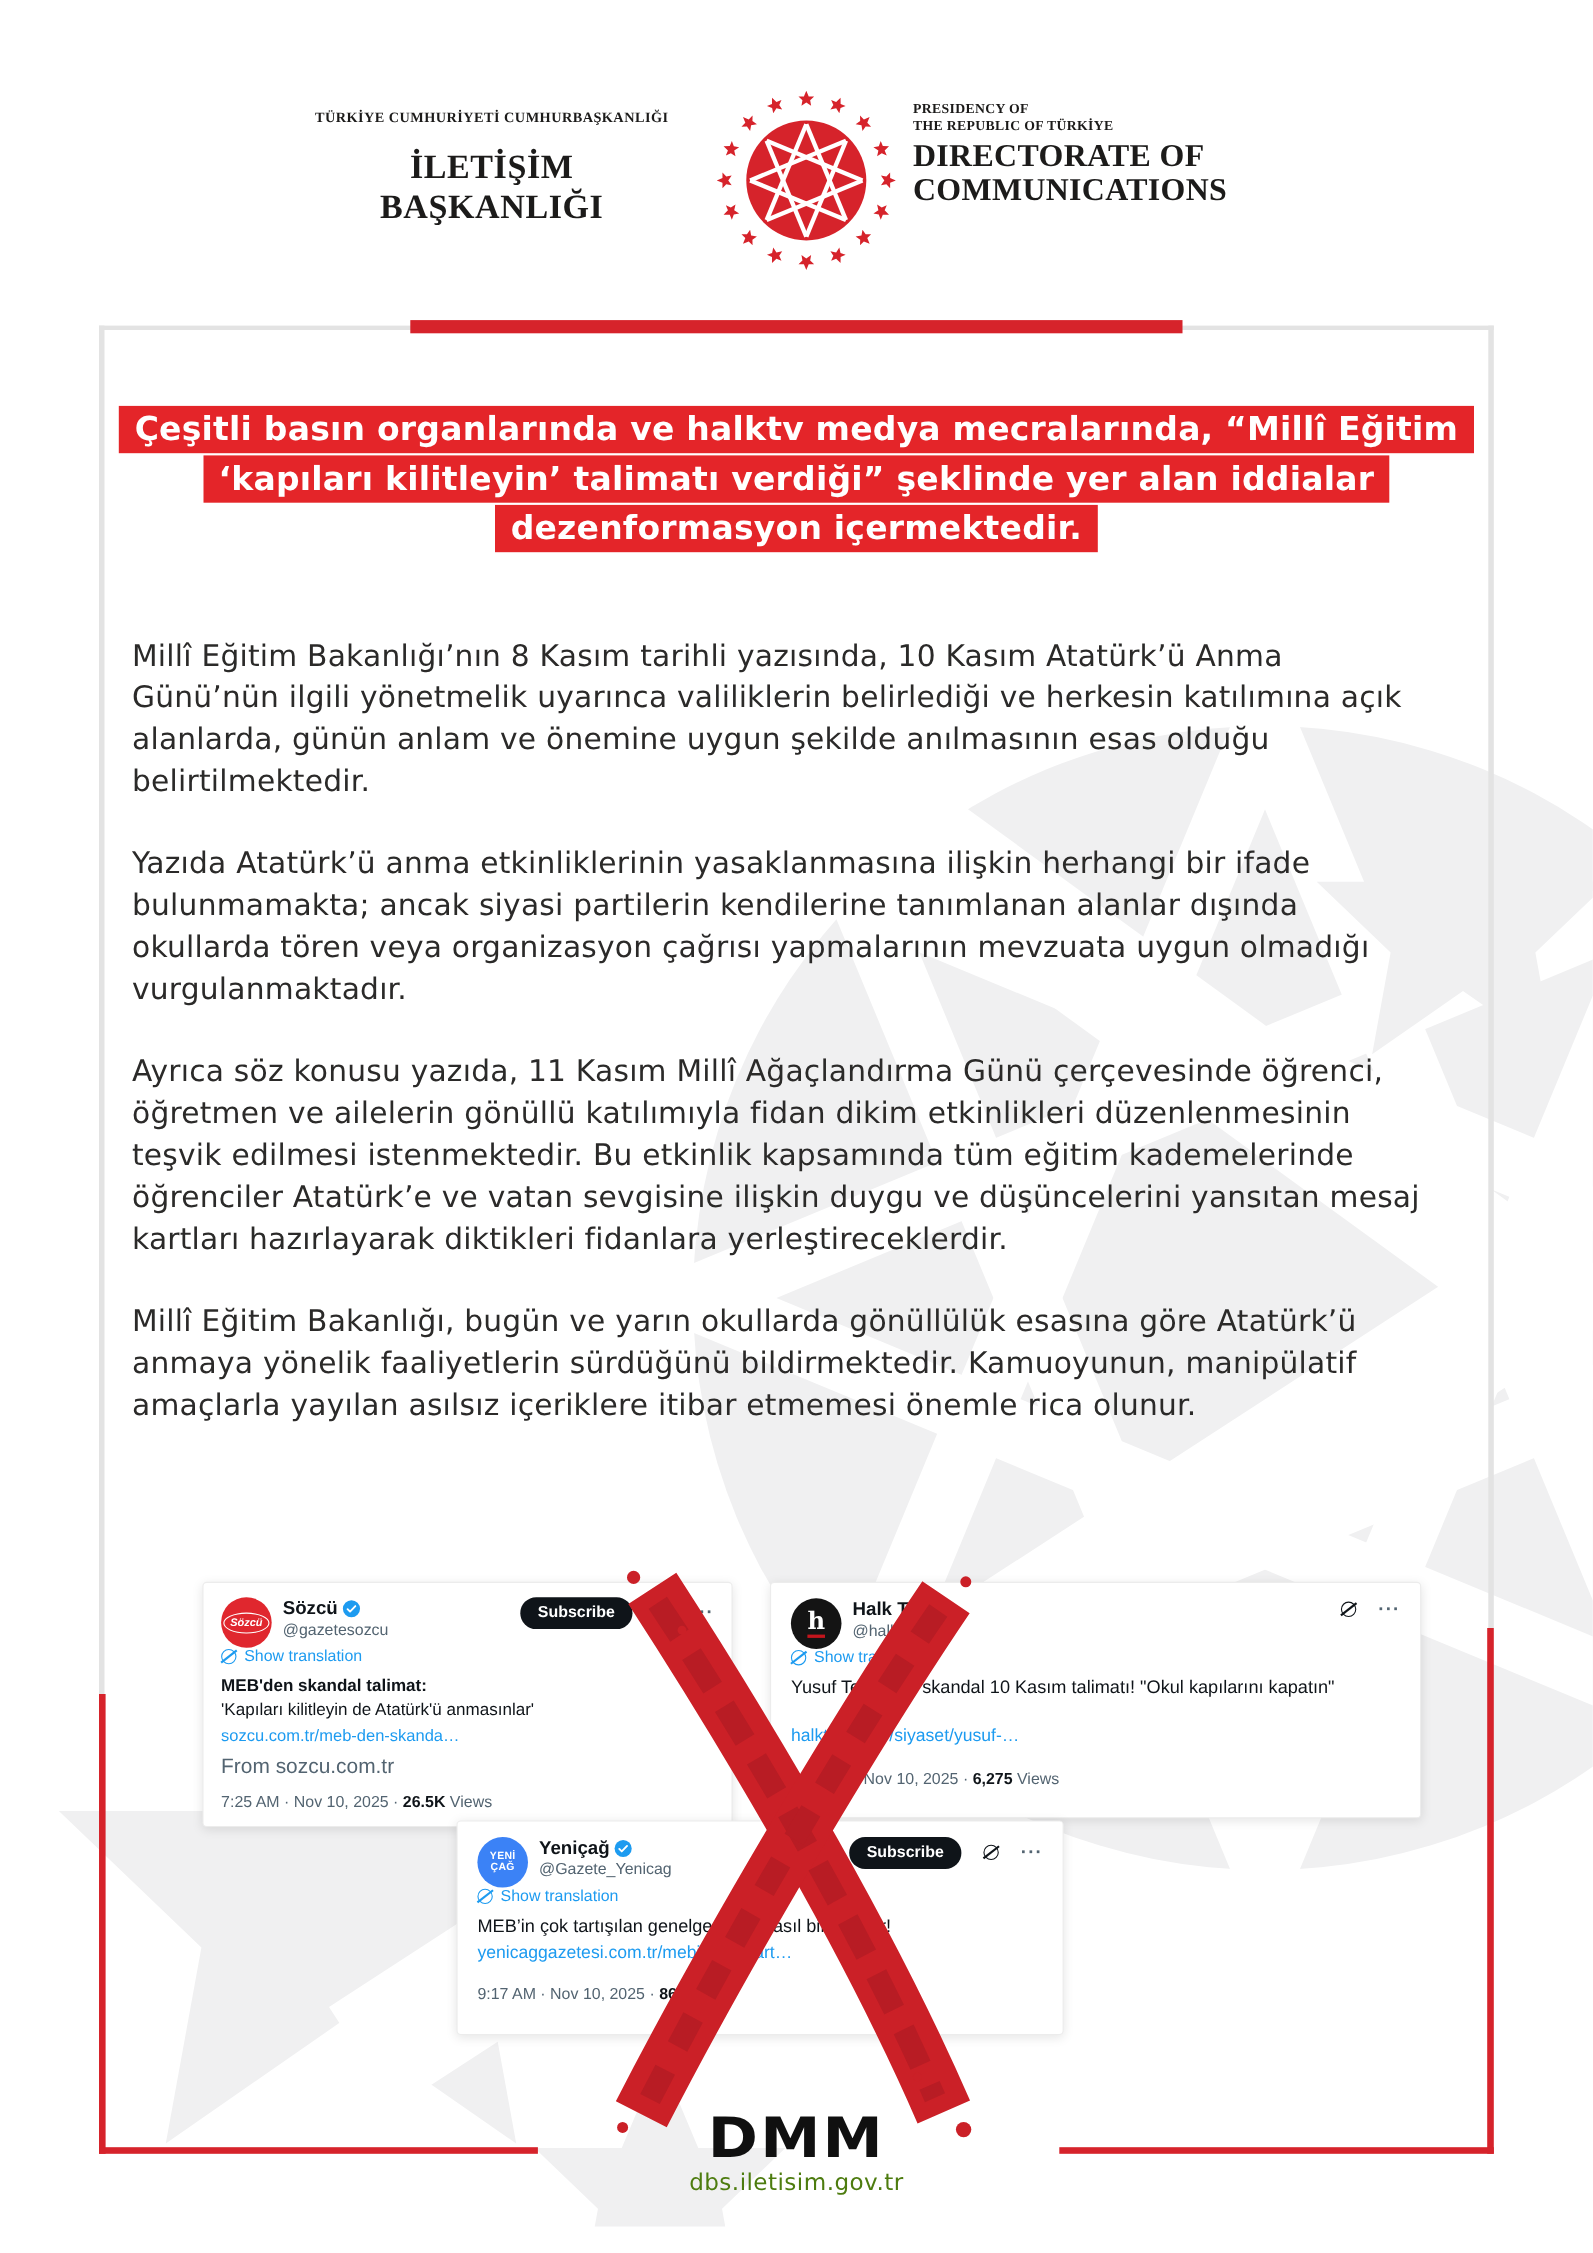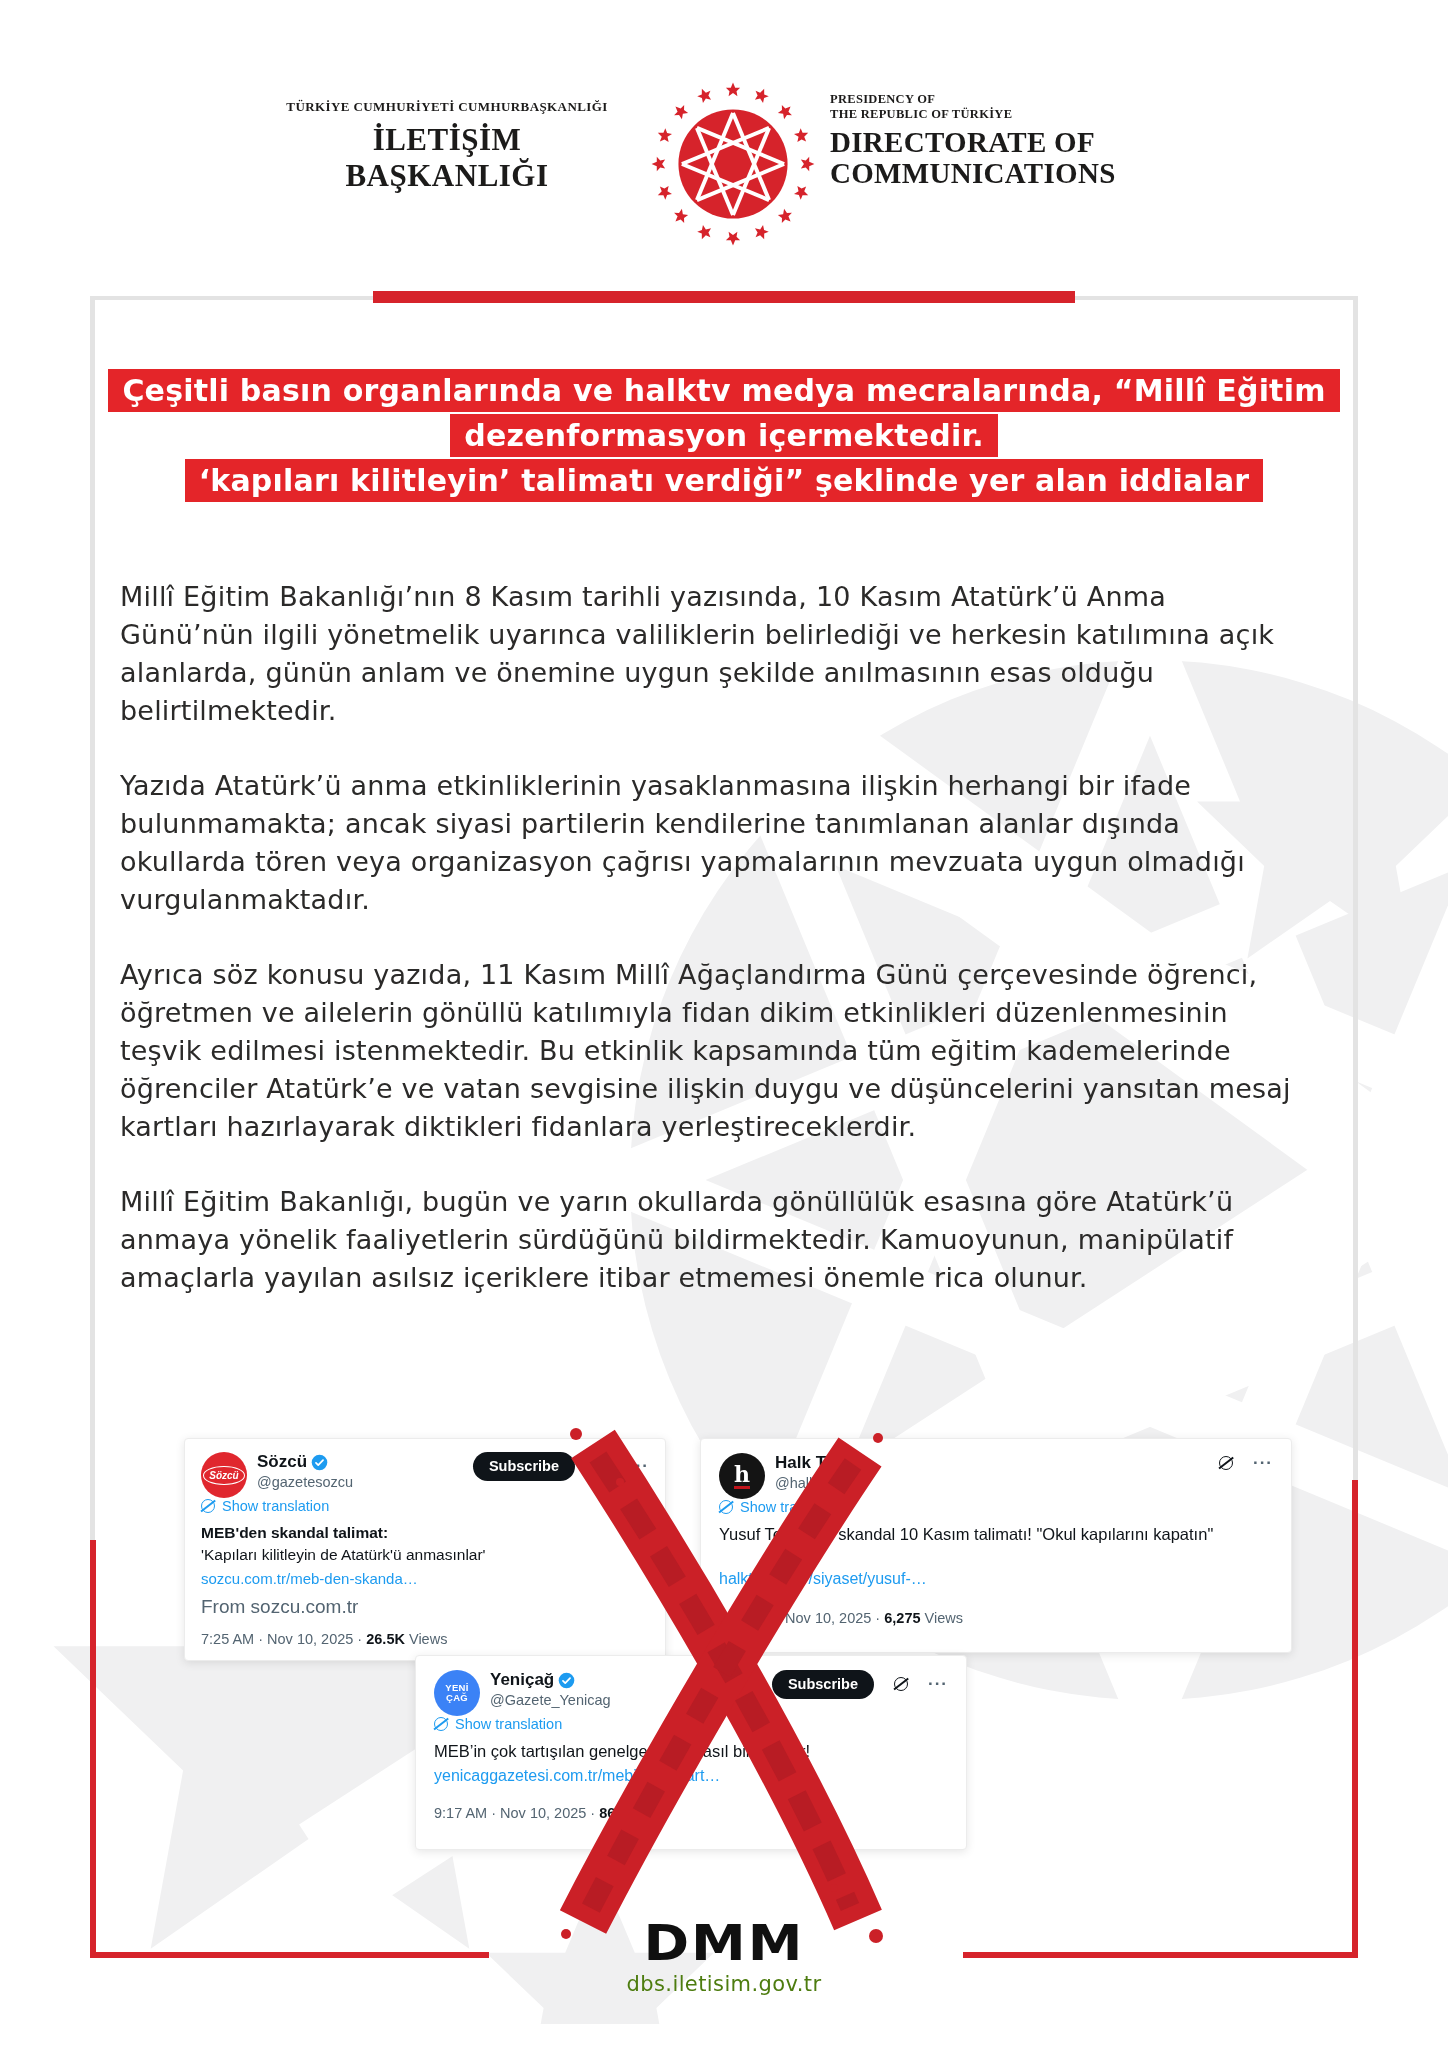--- a/index.html
+++ b/index.html
@@ -10,21 +10,21 @@
   *{margin:0;padding:0;box-sizing:border-box;}
   body{background:#fff;}
   .page{position:relative;width:1448px;height:2024px;background:#fff;overflow:hidden;
         font-family:"DejaVu Sans","Liberation Sans",sans-serif;color:var(--text-dark);}
   
   .watermark{position:absolute;left:0;top:0;z-index:0;}
   
   .hdr-left{position:absolute;left:278px;top:99px;width:338px;text-align:center;z-index:2;
             font-family:"Liberation Serif","DejaVu Serif",serif;color:#1c1b1a;}
   .hdr-left .small{font-size:13px;font-weight:700;letter-spacing:.4px;}
-  .hdr-left .big{font-size:31px;font-weight:700;letter-spacing:.5px;margin-top:7px;}
+  .hdr-left .big{font-size:31px;font-weight:700;letter-spacing:.5px;margin-top:19px;}
   .hdr-right{position:absolute;left:830px;top:92px;z-index:2;
              font-family:"Liberation Serif","DejaVu Serif",serif;color:#1c1b1a;}
   .hdr-right .small{font-size:12.5px;font-weight:700;letter-spacing:.3px;line-height:15px;}
   .hdr-right .big{font-size:29px;font-weight:700;line-height:31px;letter-spacing:.3px;margin-top:5px;}
   .emblem{position:absolute;left:645px;top:76px;z-index:2;}
   
   .card{position:absolute;left:90px;top:296px;width:1268px;height:1662px;z-index:1;}
   .b-top-gray{position:absolute;left:0;top:0;width:100%;height:4px;background:var(--border-gray);}
   .b-top-red{position:absolute;left:283px;top:-5px;width:702px;height:12px;background:var(--accent-red);}
   .b-left-gray{position:absolute;left:0;top:0;width:5px;height:1244px;background:var(--border-gray);}
@@ -177,22 +177,22 @@
     <div class="b-left-gray"></div>
     <div class="b-left-red"></div>
     <div class="b-right-gray"></div>
     <div class="b-right-red"></div>
     <div class="b-bot-left"></div>
     <div class="b-bot-right"></div>
   </div>
 
   <div class="claim">
     <span>Çeşitli basın organlarında ve halktv medya mecralarında, “Millî Eğitim</span>
+    <span>‘kapıları kilitleyin’ talimatı verdiği” şeklinde yer alan iddialar</span>
     <span>dezenformasyon içermektedir.</span>
-    <span>‘kapıları kilitleyin’ talimatı verdiği” şeklinde yer alan iddialar</span>
   </div>
 
   <div class="bodytext">
     <p>Millî Eğitim Bakanlığı’nın 8 Kasım tarihli yazısında, 10 Kasım Atatürk’ü Anma Günü’nün ilgili yönetmelik uyarınca valiliklerin belirlediği ve herkesin katılımına açık alanlarda, günün anlam ve önemine uygun şekilde anılmasının esas olduğu belirtilmektedir.</p>
     <p>Yazıda Atatürk’ü anma etkinliklerinin yasaklanmasına ilişkin herhangi bir ifade bulunmamakta; ancak siyasi partilerin kendilerine tanımlanan alanlar dışında okullarda tören veya organizasyon çağrısı yapmalarının mevzuata uygun olmadığı vurgulanmaktadır.</p>
     <p>Ayrıca söz konusu yazıda, 11 Kasım Millî Ağaçlandırma Günü çerçevesinde öğrenci, öğretmen ve ailelerin gönüllü katılımıyla fidan dikim etkinlikleri düzenlenmesinin teşvik edilmesi istenmektedir. Bu etkinlik kapsamında tüm eğitim kademelerinde öğrenciler Atatürk’e ve vatan sevgisine ilişkin duygu ve düşüncelerini yansıtan mesaj kartları hazırlayarak diktikleri fidanlara yerleştireceklerdir.</p>
     <p>Millî Eğitim Bakanlığı, bugün ve yarın okullarda gönüllülük esasına göre Atatürk’ü anmaya yönelik faaliyetlerin sürdüğünü bildirmektedir. Kamuoyunun, manipülatif amaçlarla yayılan asılsız içeriklere itibar etmemesi önemle rica olunur.</p>
   </div>
 
   <div class="tweet tweet-sozcu">

